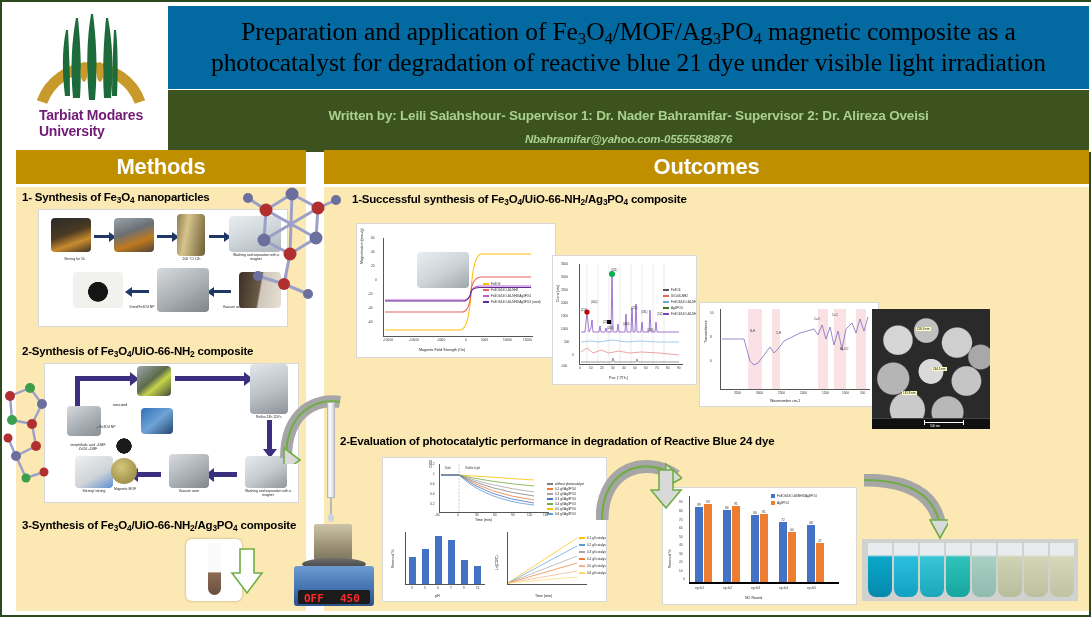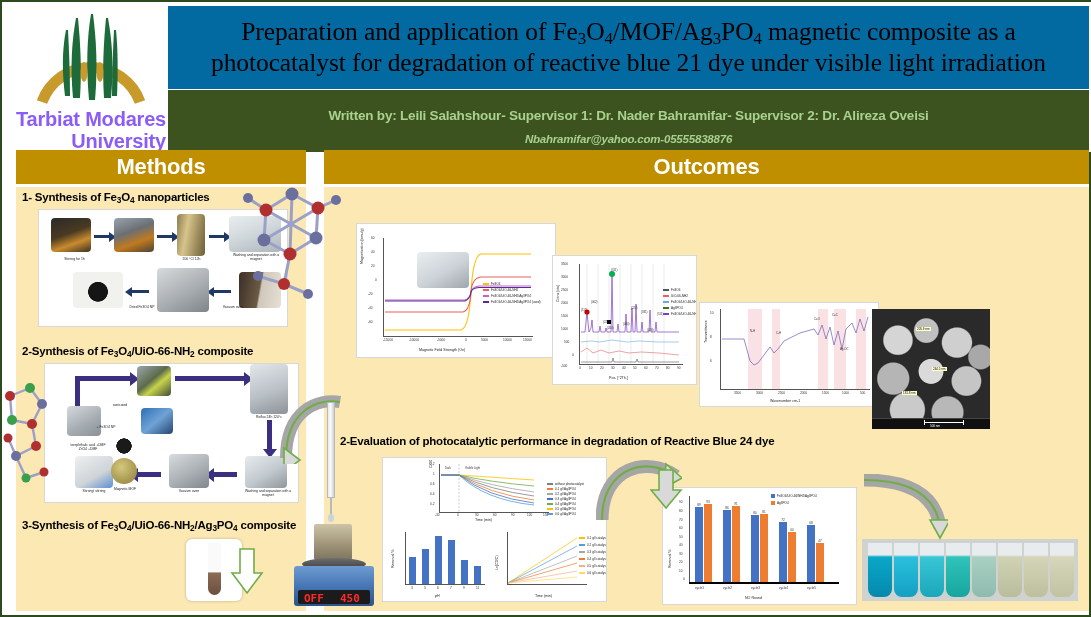--- a/index.html
+++ b/index.html
@@ -14,21 +14,21 @@
     width: 1091px; height: 617px;
     background: #ffffff;
     border: 2px solid #2d4a1e;
   }
 
   
   #header { position:absolute; left:0; top:0; width:1091px; height:150px; background:#ffffff; }
   #logo-box { position:absolute; left:14px; top:4px; width:150px; height:146px; background:#fff;
               display:flex; flex-direction:column; align-items:center; justify-content:flex-start; }
   #logo-mark { position:relative; width:118px; height:98px; margin-top:4px; }
-  #logo-text { font-size:20px; font-weight:bold; color:#8b5cf6; text-align:right; line-height:1.12; letter-spacing:-.2px;}
+  #logo-text { font-size:14px; font-weight:bold; color:#701a75; text-align:left; line-height:1.12; letter-spacing:-.2px;}
   #title-bar {
     position:absolute; left:166px; top:4px; width:921px; height:83px;
     background:#0369a1; display:flex; align-items:center; justify-content:center;
   }
   #title-text {
     font-family:"Liberation Serif", serif; font-size:25.5px; color:#000;
     text-align:center; line-height:1.18; padding:0 6px; letter-spacing:-.1px;
   }
   #title-text sub { font-size:0.66em; vertical-align:-0.22em; }
   #author-bar {
@@ -196,20 +196,23 @@
 
     <div style="position:absolute;left:170px;top:352px;width:56px;height:62px;background:#ffffff;border-radius:6px;
                 box-shadow:0 0 3px rgba(0,0,0,.25);">
       <div style="position:absolute;left:22px;top:4px;width:13px;height:52px;border-radius:0 0 7px 7px;
                   background:linear-gradient(180deg,#fafafa 55%,#8c6b55 58%,#6b4f3e);"></div>
     </div>
   </div>
 
   <div id="col-outcomes">
 
+    <div class="sec-head" style="position:absolute;left:28px;top:6px;">
+      1-Successful synthesis of Fe<sub>3</sub>O<sub>4</sub>/UiO-66-NH<sub>2</sub>/Ag<sub>3</sub>PO<sub>4</sub> composite
+    </div>
 
     <div class="fig" style="left:32px; top:36px; width:200px; height:135px;">
       <div class="ax-title" style="left:3px;top:40px;transform:rotate(-90deg);transform-origin:0 0;width:70px;">Magnetization (emu/g)</div>
       <div class="ax-title" style="left:62px;top:124px;">Magnetic Field Strength (Oe)</div>
       <div class="axis-line" style="left:26px;top:14px;width:1px;height:98px;"></div>
       <div class="axis-line" style="left:26px;top:112px;width:150px;height:1px;"></div>
       <div class="tick-lbl" style="left:14px;top:12px;">60</div>
       <div class="tick-lbl" style="left:14px;top:26px;">40</div>
       <div class="tick-lbl" style="left:14px;top:40px;">20</div>
       <div class="tick-lbl" style="left:18px;top:54px;">0</div>

